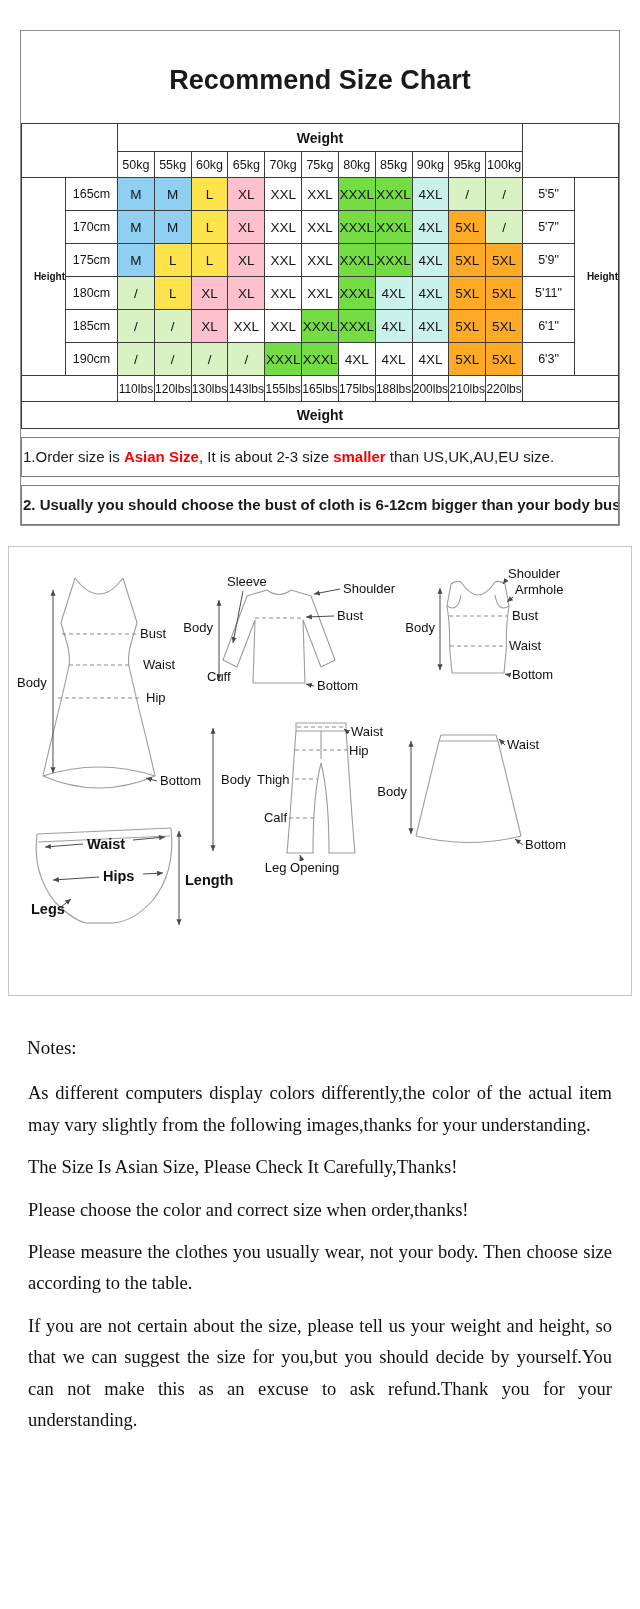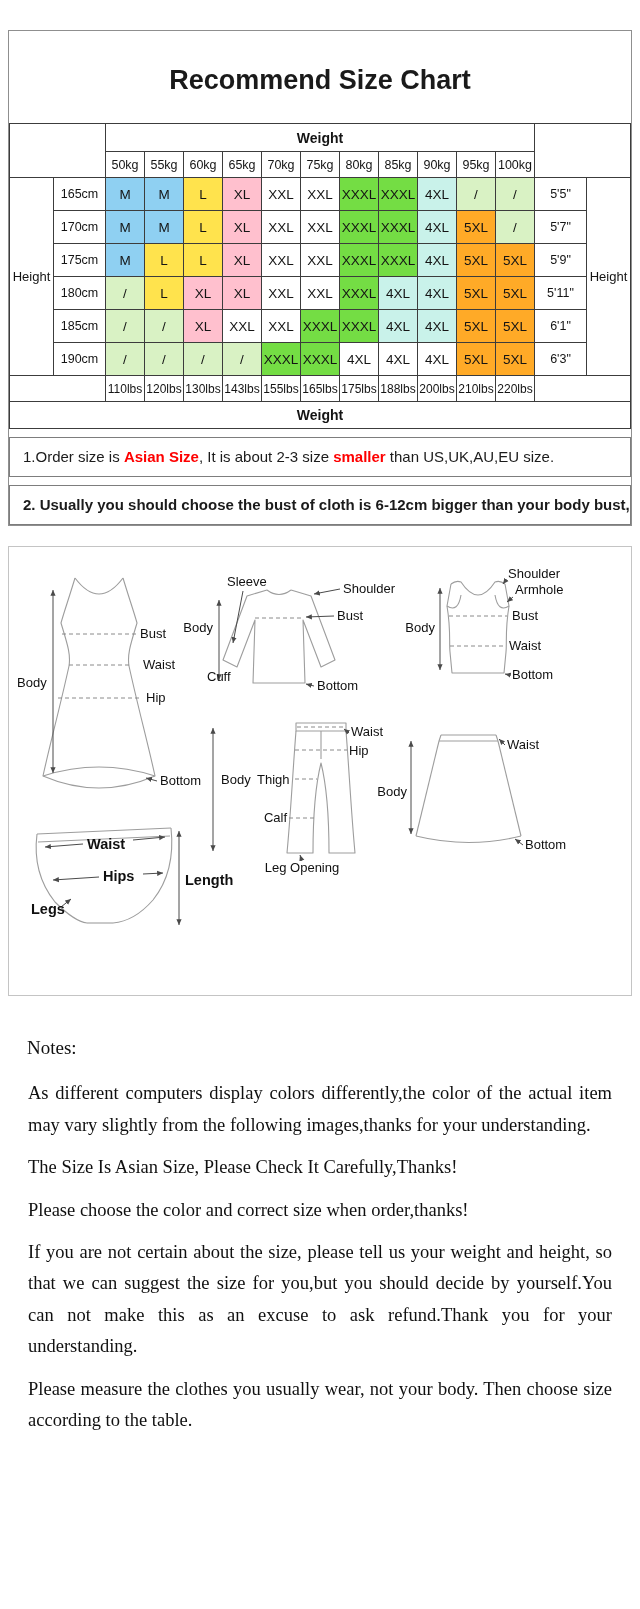--- a/index.html
+++ b/index.html
@@ -4,37 +4,37 @@
 <style>
   * { box-sizing: border-box; margin: 0; padding: 0; }
   html, body { background: #ffffff; }
   body {
     width: 640px; height: 1609px; overflow: hidden;
     font-family: "Liberation Sans", sans-serif;
     color: #141414;
   }
 
   
-  .chart-panel { margin: 30px 8px 0; border: 1px solid #8f8f8f; background: #fff; }
+  .chart-panel { margin: 30px 20px 0; border: 1px solid #8f8f8f; background: #fff; }
   .chart-title { text-align: center; font-size: 27px; font-weight: bold; color: #1a1a1a; padding: 34px 0 27px; }
 
   table.size-table { width: 100%; border-collapse: collapse; table-layout: fixed; color: #141414; }
   .size-table td { border: 1px solid #3c3c3c; text-align: center; vertical-align: middle; padding: 0; white-space: nowrap; overflow: hidden; }
   tr.r-whead td { height: 28px; font-weight: bold; font-size: 14px; }
   tr.r-kg td    { height: 26px; font-size: 12.5px; }
   tr.r-size td  { height: 33px; font-size: 13.5px; }
-  tr.r-size td.hlabel { font-weight: normal; font-size: 13px; }
+  tr.r-size td.hlabel { font-weight: bold; font-size: 10px; text-align: right; }
   tr.r-size td.cm, tr.r-size td.ft { font-size: 12.5px; }
   tr.r-lbs td   { height: 26px; font-size: 12px; }
   tr.r-wfoot td { height: 27px; font-weight: bold; font-size: 14px; }
 
   .chart-notes { padding: 0; }
   .note-box {
     border: 1px solid #7d7d7d; margin-top: 8px; height: 40px; line-height: 38px;
-    padding-left: 13px; font-size: 15px; color: #1b1b1b;
+    padding-left: 1px; font-size: 15px; color: #1b1b1b;
     white-space: nowrap; overflow: hidden;
   }
   .note-box.bold { font-weight: bold; }
   .note-box .red { color: #fe0000; font-weight: bold; }
   .note-box .red-bold { color: #fe0000; font-weight: bold; }
 
   
   .diagram-panel { margin: 20px 8px 0; border: 1px solid #c4c4c4; height: 450px; background: #fff; padding-top: 1px; }
   svg .g   { fill: none; stroke: #9d9d9d; stroke-width: 1.1; stroke-linejoin: round; }
   svg .d   { fill: none; stroke: #8a8a8a; stroke-width: 1; stroke-dasharray: 4 3; }
@@ -317,16 +317,16 @@
     </g>
   </svg>
 </div>
 
 <div class="notes-section">
   <div class="notes-heading">Notes:</div>
   <div>
       <p>As different computers display colors differently,the color of the actual item may vary slightly from the following images,thanks for your understanding.</p>
       <p>The Size Is Asian Size, Please Check It Carefully,Thanks!</p>
       <p>Please choose the color and correct size when order,thanks!</p>
+      <p>Please measure the clothes you usually wear, not your body. Then choose size according to the table.</p>
       <p>If you are not certain about the size, please tell us your weight and height, so that we can suggest the size for you,but you should decide by yourself.You can not make this as an excuse to ask refund.Thank you for your understanding.</p>
-      <p>Please measure the clothes you usually wear, not your body. Then choose size according to the table.</p>
     </div>
 </div>
 
 </body></html>

